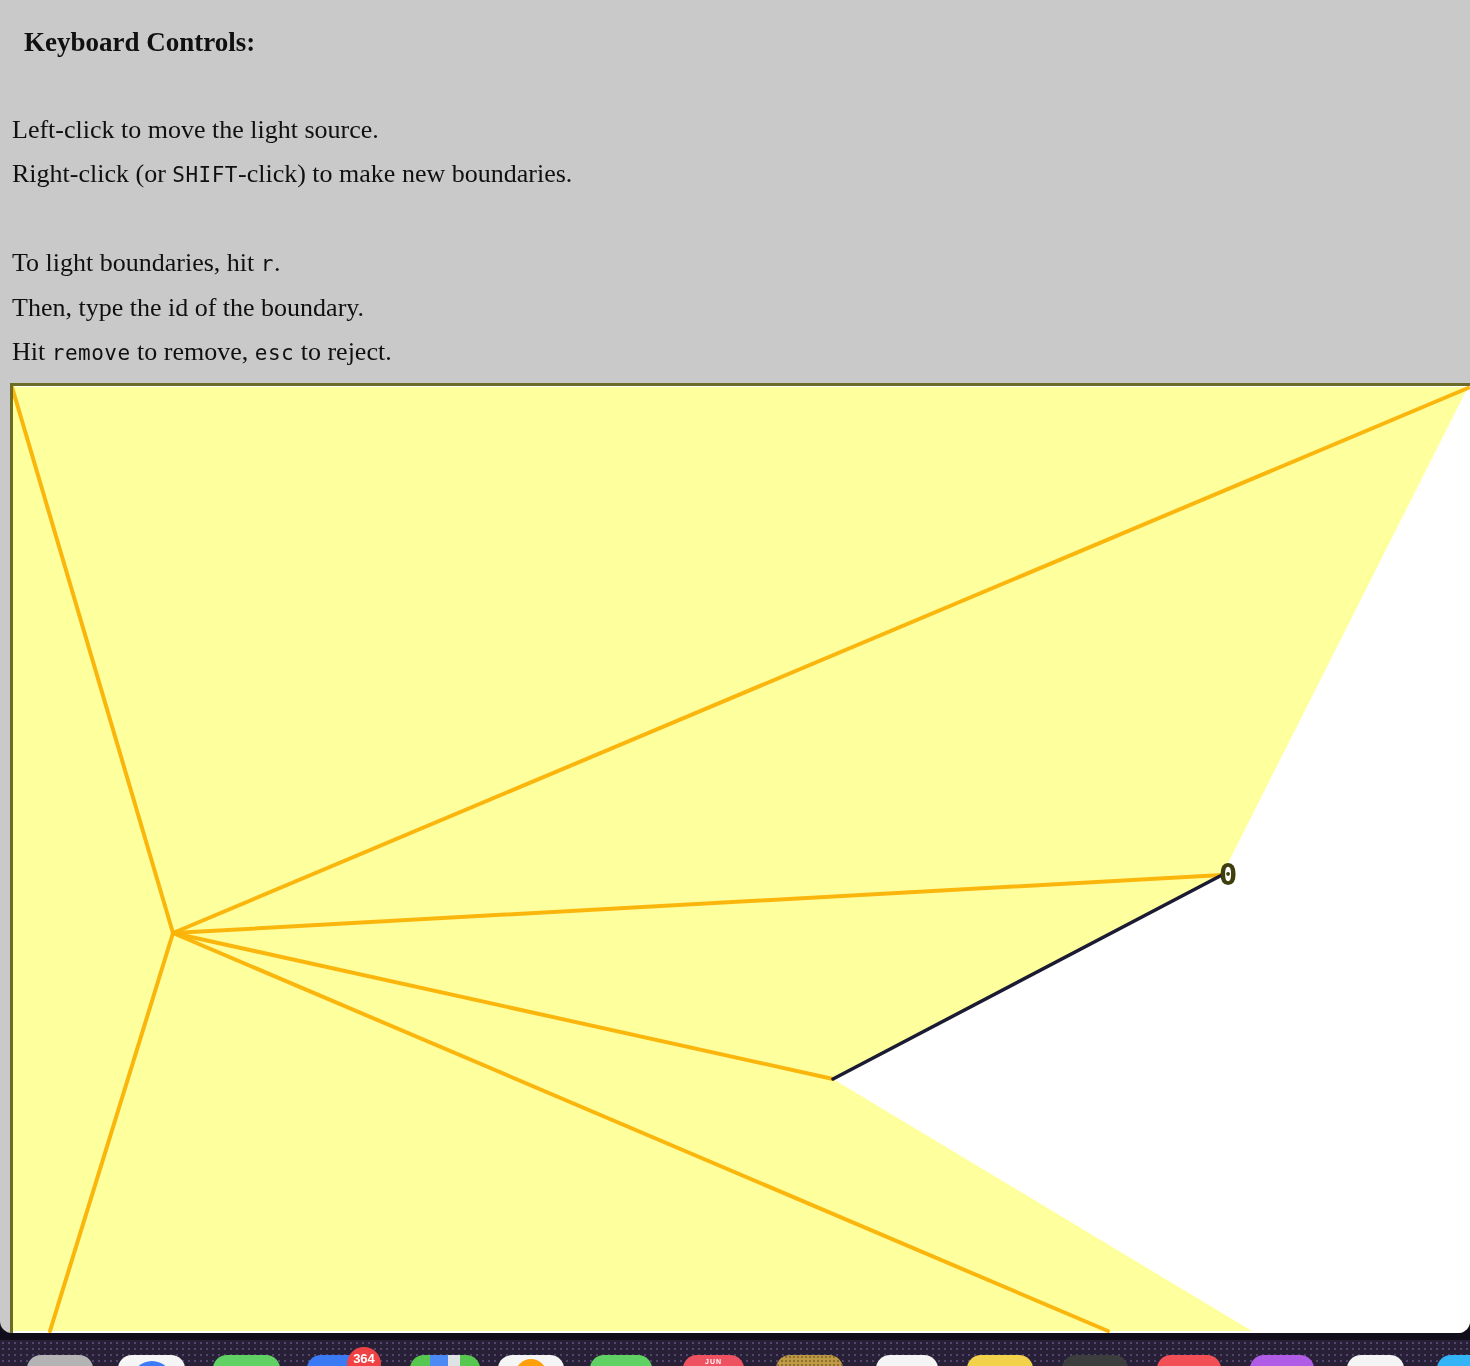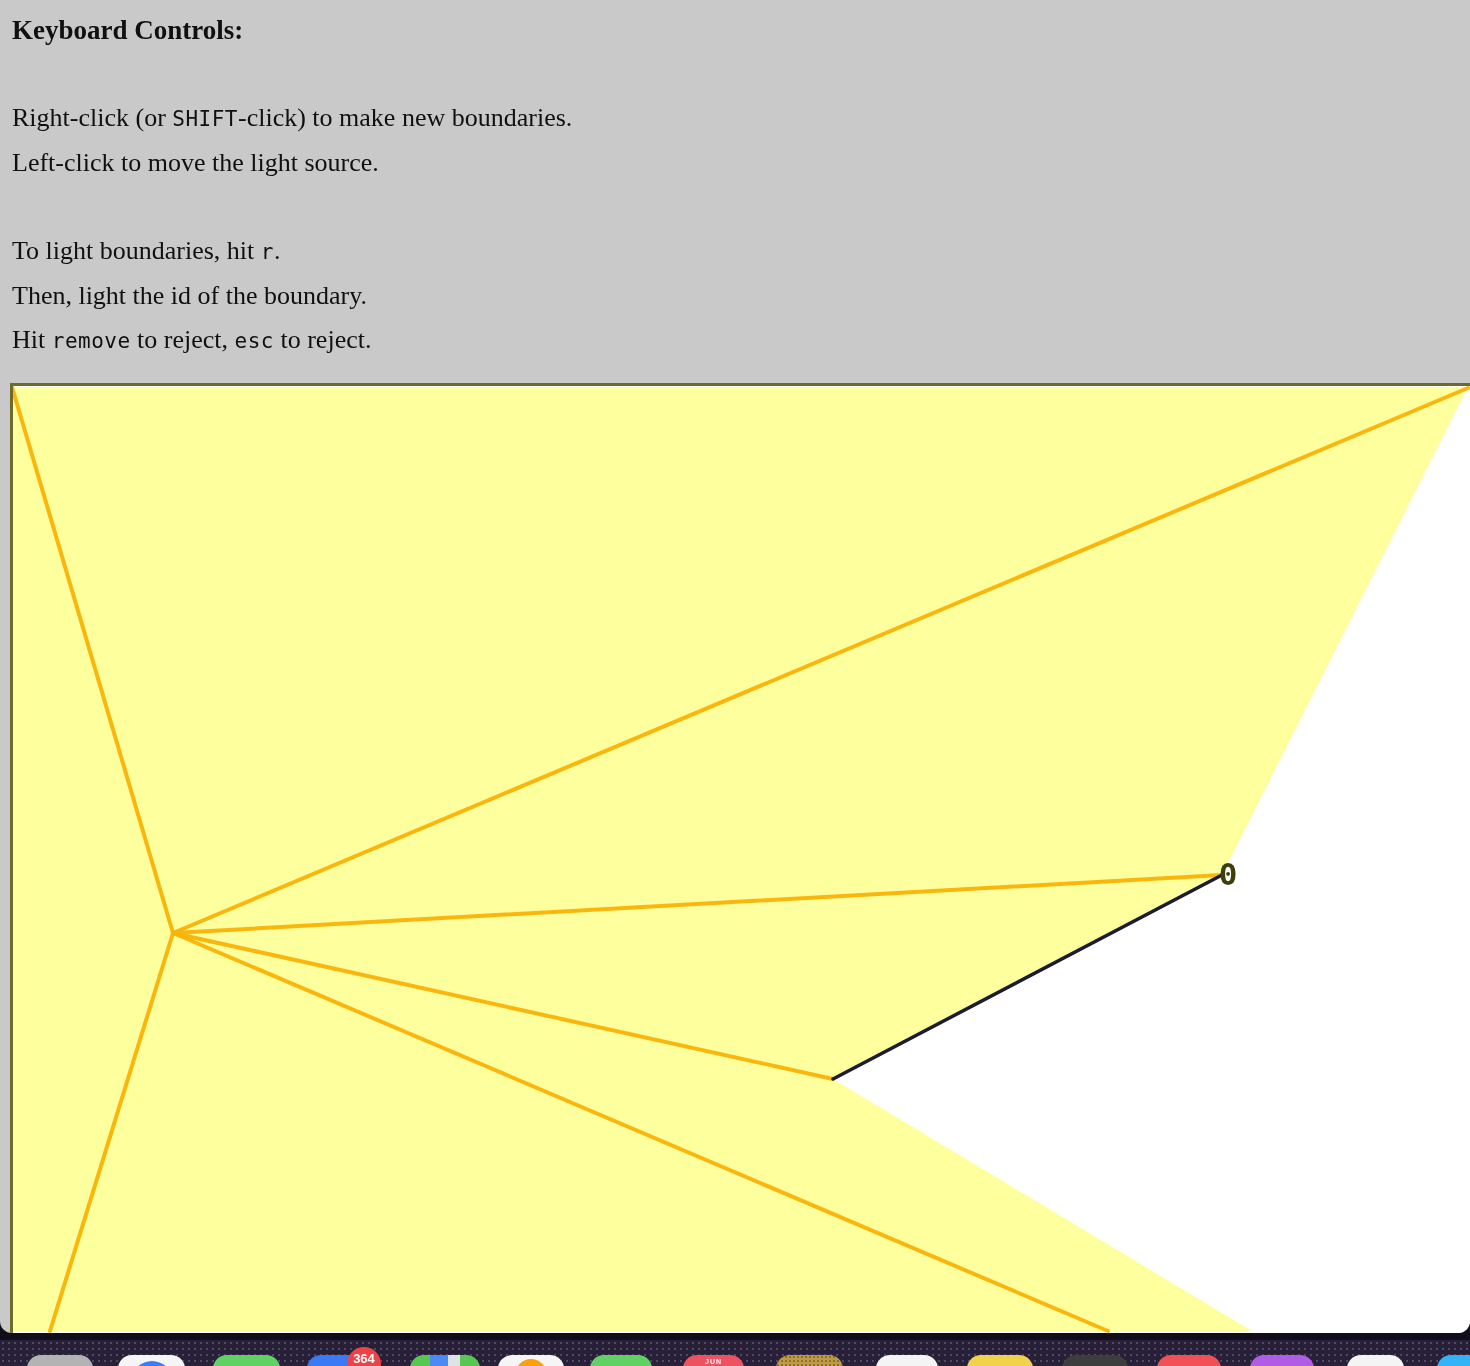--- a/index.html
+++ b/index.html
@@ -7,21 +7,21 @@
   .window{
     position:absolute;left:0;top:0;width:1470px;height:1333px;
     background:#c9c9c9;border-radius:0 0 12px 12px;overflow:hidden;
   }
   .instructions{
     position:absolute;left:12px;top:8px;width:1200px;
     font-family:"Liberation Serif","DejaVu Serif",serif;
     font-size:26px;line-height:44px;color:#101010;
   }
   .instructions h1{
-    font-size:27px;margin:0;font-weight:bold;line-height:44px;
+    font-size:27px;margin:12px;font-weight:bold;line-height:44px;
     font-family:"Liberation Serif","DejaVu Serif",serif;
   }
   .para{margin:44px 0 0 0;}
   .line{white-space:nowrap;}
   .line code{
     font-family:"DejaVu Sans Mono","Liberation Mono",monospace;
     font-size:21px;letter-spacing:0.5px;
   }
   #scene{position:absolute;left:10px;top:383px;}
   .dock{
@@ -63,27 +63,27 @@
   }
 </style>
 </head>
 <body>
 
 <div class="window">
   <div class="instructions">
     <h1>Keyboard Controls:</h1>
     <div id="paras">
         <div class="para">
+          <div class="line"><span>Left-click to move the light source.</span></div>
           <div class="line"><span>Right-click (or </span><code>SHIFT</code><span>-click) to make new boundaries.</span></div>
-          <div class="line"><span>Left-click to move the light source.</span></div>
         </div>
         <div class="para">
           <div class="line"><span>To light boundaries, hit </span><code>r</code><span>.</span></div>
-          <div class="line"><span>Then, light the id of the boundary.</span></div>
-          <div class="line"><span>Hit </span><code>remove</code><span> to reject, </span><code>esc</code><span> to reject.</span></div>
+          <div class="line"><span>Then, type the id of the boundary.</span></div>
+          <div class="line"><span>Hit </span><code>remove</code><span> to remove, </span><code>esc</code><span> to reject.</span></div>
         </div>
       </div>
   </div>
   <svg id="scene" width="1460" height="950" viewBox="0 0 1460 950">
       <rect x="0" y="0" width="1460" height="950" fill="#ffffff"></rect>
       <polygon points="2,4 1458,4 1212,492 823,696 1242,948 2,948" fill="#feff9d"></polygon>
       <line x1="163" y1="550" x2="2" y2="4" stroke="#fbb306" stroke-width="4" stroke-linecap="round" opacity="0.95"></line>
       <line x1="163" y1="550" x2="1458" y2="5" stroke="#fbb306" stroke-width="4" stroke-linecap="round" opacity="0.95"></line>
       <line x1="163" y1="550" x2="1212" y2="492" stroke="#fbb306" stroke-width="4" stroke-linecap="round" opacity="0.95"></line>
       <line x1="163" y1="550" x2="823" y2="696" stroke="#fbb306" stroke-width="4" stroke-linecap="round" opacity="0.95"></line>

